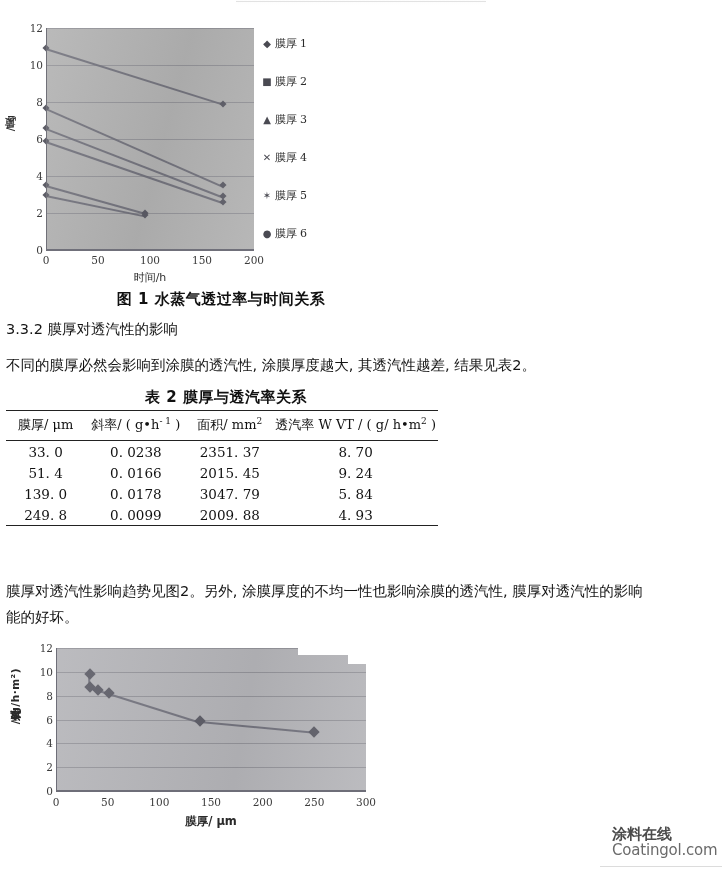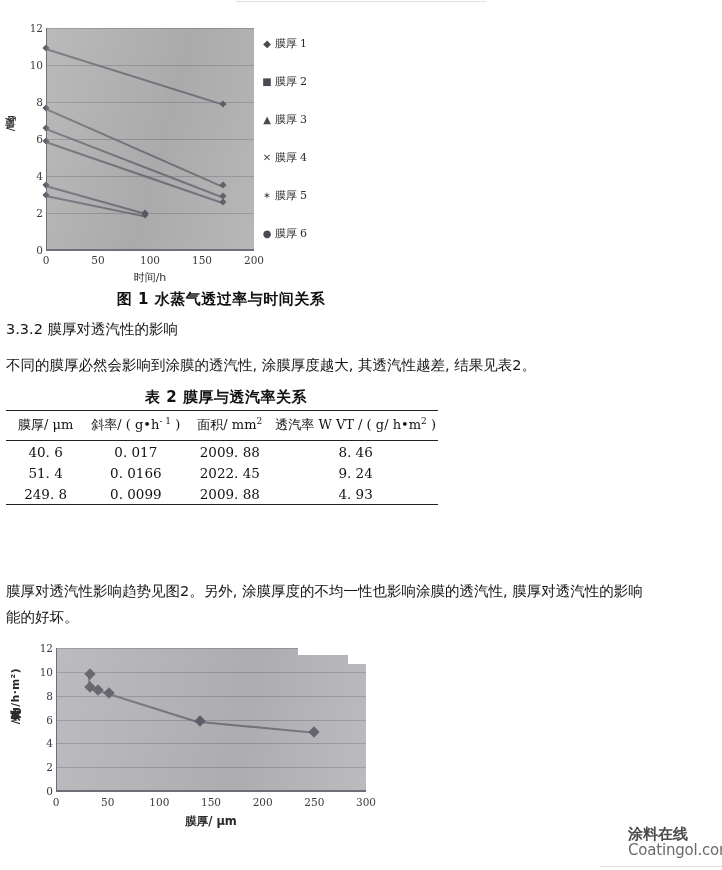--- a/index.html
+++ b/index.html
@@ -81,21 +81,21 @@
   .fig2 .notch{position:absolute;background:#ffffff;}
   .axis-y-line2{position:absolute;left:46px;top:8px;width:1px;height:143px;background:#6e6e78;}
   .axis-x-line2{position:absolute;left:46px;top:150px;width:310px;height:2px;background:#6e6e78;}
   .ylabel2{position:absolute;left:-2px;top:28px;font-size:10.5px;color:#2a2a2a;
      writing-mode:vertical-rl;transform:rotate(180deg);letter-spacing:.5px;font-weight:bold;}
   .xlabel2{position:absolute;left:46px;top:174px;width:310px;text-align:center;
      font-size:11.5px;color:#2a2a2a;font-weight:bold;}
 
   
   .wm{position:absolute;left:608px;top:822px;width:108px;height:42px;display:flex;
-     align-items:center;gap:20px;}
+     align-items:center;gap:4px;}
   .wm-text{display:flex;flex-direction:column;line-height:1.05;}
   .wm-cn{font-size:15px;color:#4b4b4b;font-weight:bold;letter-spacing:0px;}
   .wm-en{font-size:15px;color:#6a6a6a;letter-spacing:-.2px;}
   .wm-rule{position:absolute;left:600px;top:866px;width:122px;height:1px;background:#dcdcdc;}
 </style>
 </head>
 <body>
 
 <div class="page">
 
@@ -202,30 +202,36 @@
         <th style="width:98px;">
           <span>面积/ mm</span><sup>2</sup>
         </th>
         <th style="width:138px;">
           <span>透汽率 W VT / ( g/ h•m</span><sup>2</sup><span> )</span>
         </th>
       </tr>
     </thead>
     <tbody id="t2body">
         <tr>
-          <td>40. 6</td>
-          <td>0. 017</td>
-          <td>2009. 88</td>
-          <td>8. 46</td>
+          <td>33. 0</td>
+          <td>0. 0238</td>
+          <td>2351. 37</td>
+          <td>8. 70</td>
         </tr>
         <tr>
           <td>51. 4</td>
           <td>0. 0166</td>
-          <td>2022. 45</td>
+          <td>2015. 45</td>
           <td>9. 24</td>
+        </tr>
+        <tr>
+          <td>139. 0</td>
+          <td>0. 0178</td>
+          <td>3047. 79</td>
+          <td>5. 84</td>
         </tr>
         <tr>
           <td>249. 8</td>
           <td>0. 0099</td>
           <td>2009. 88</td>
           <td>4. 93</td>
         </tr>
       </tbody>
   </table>
 

